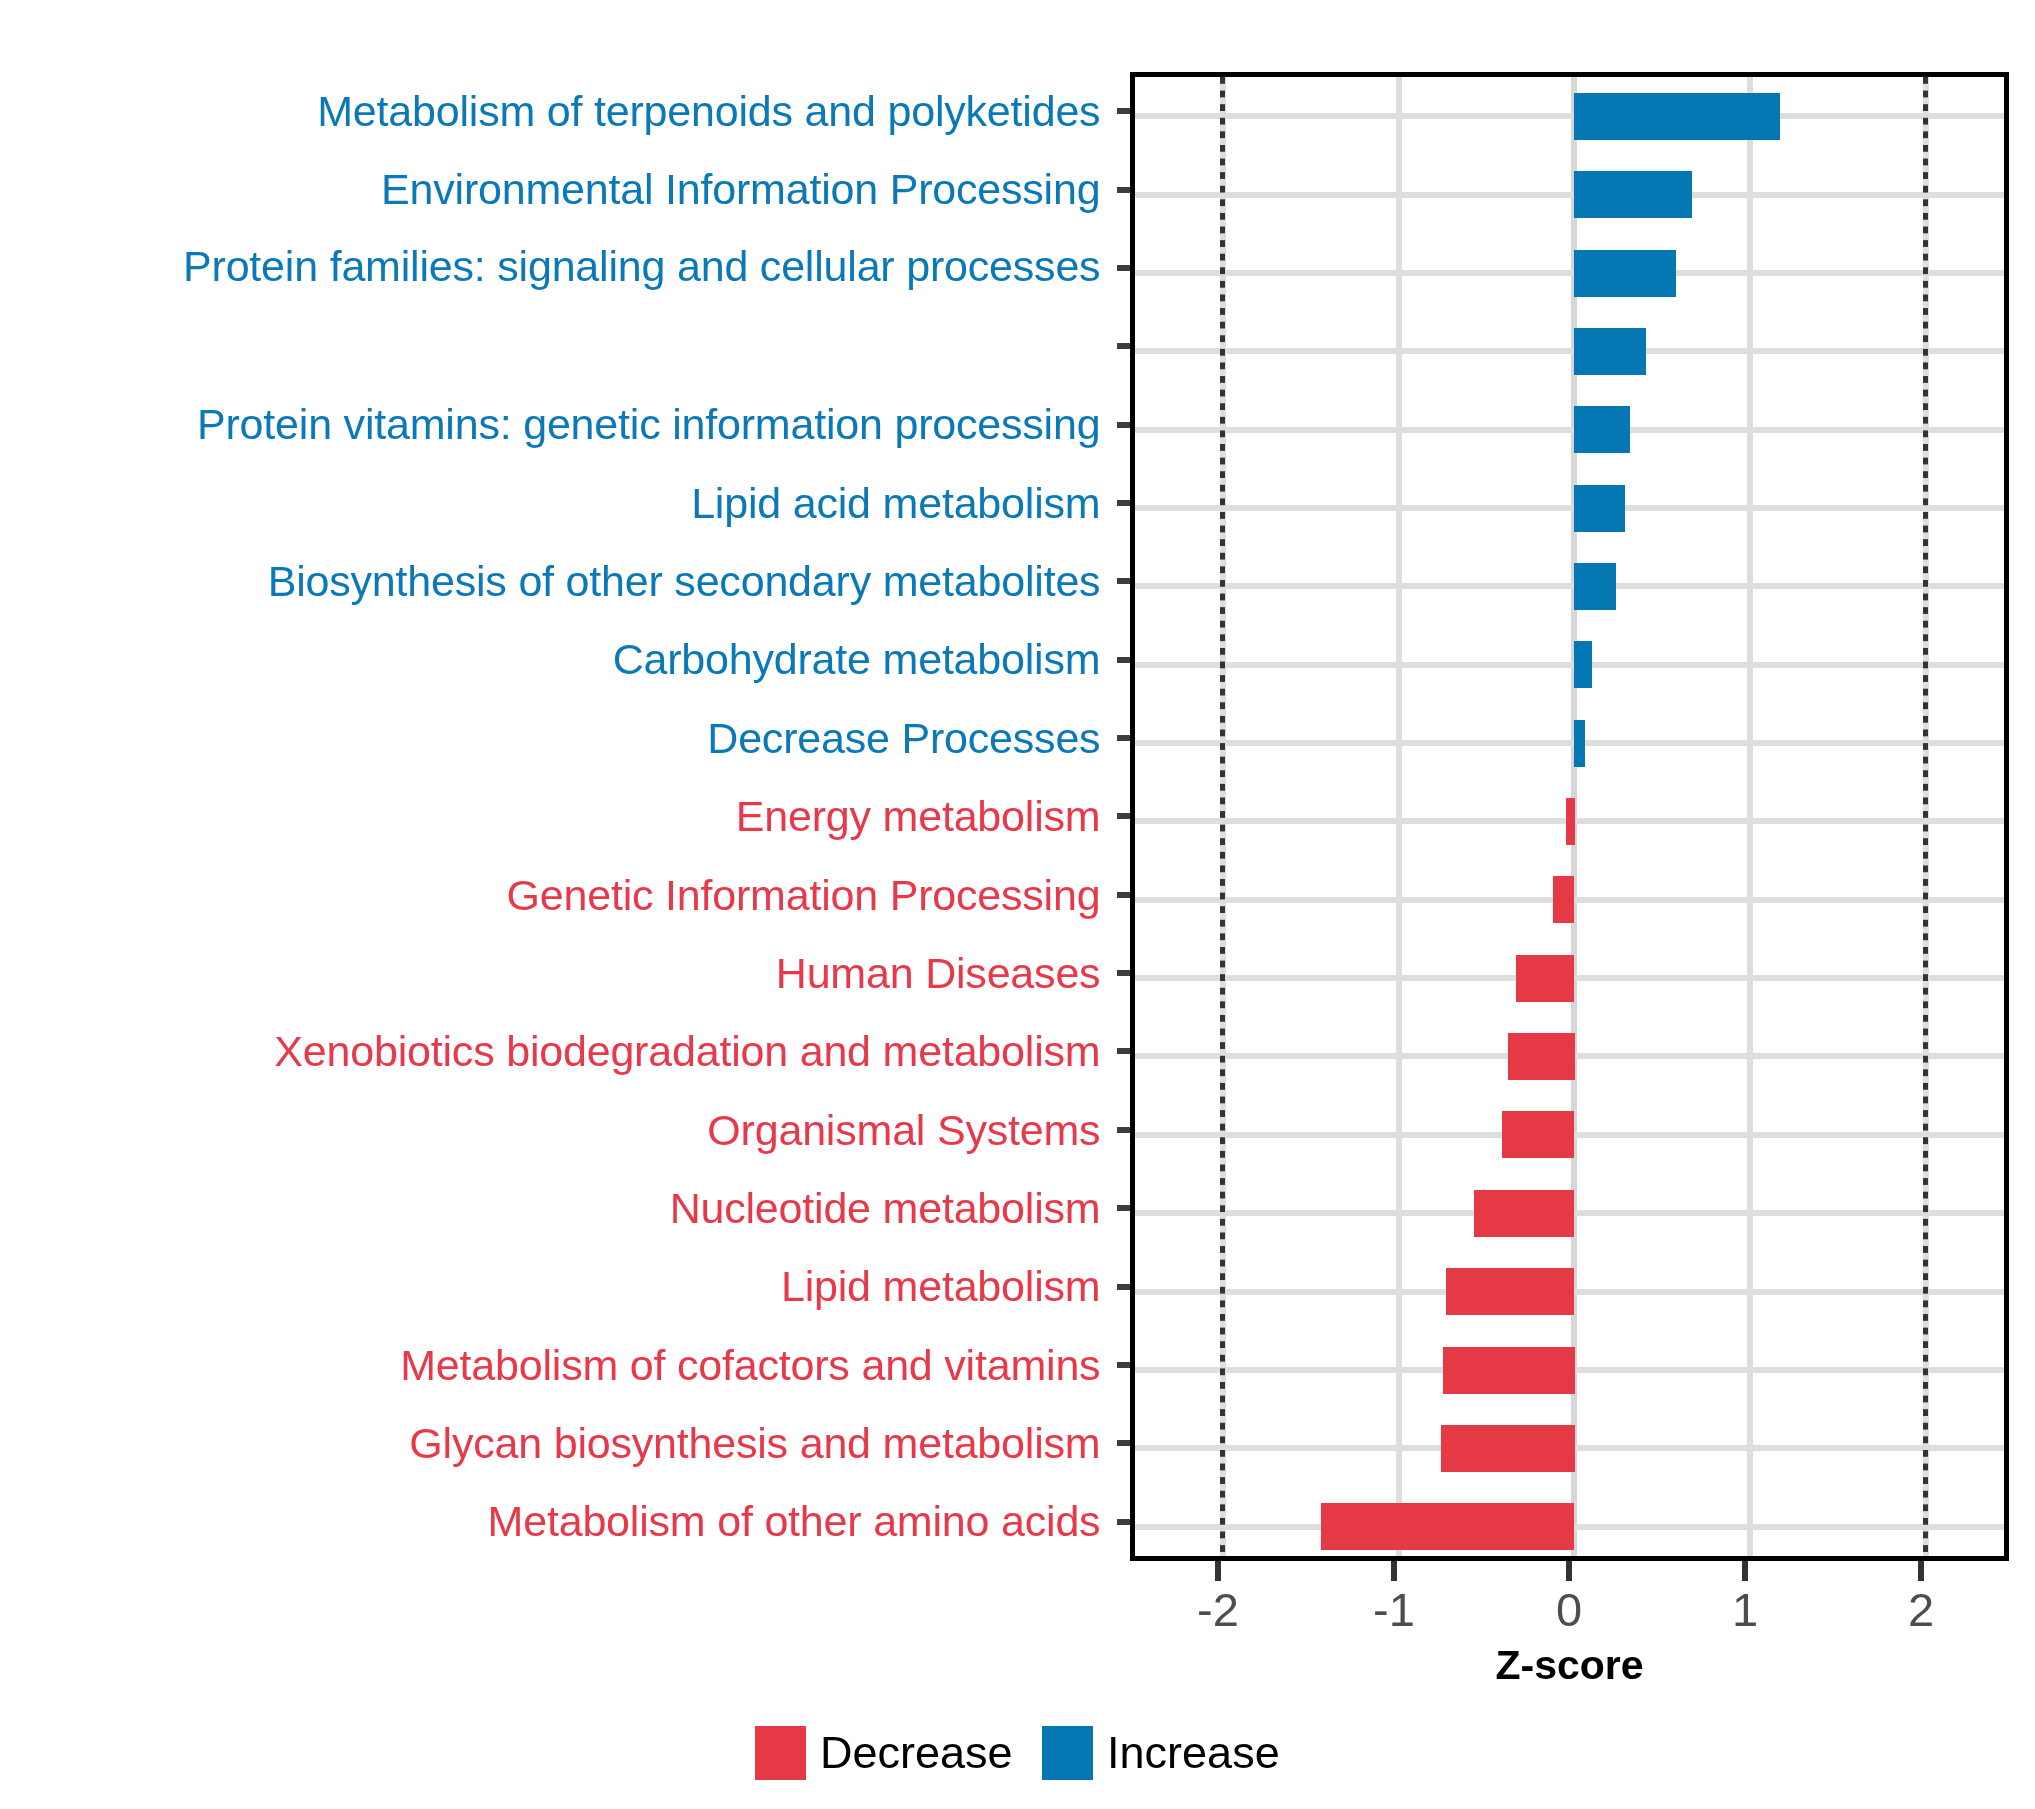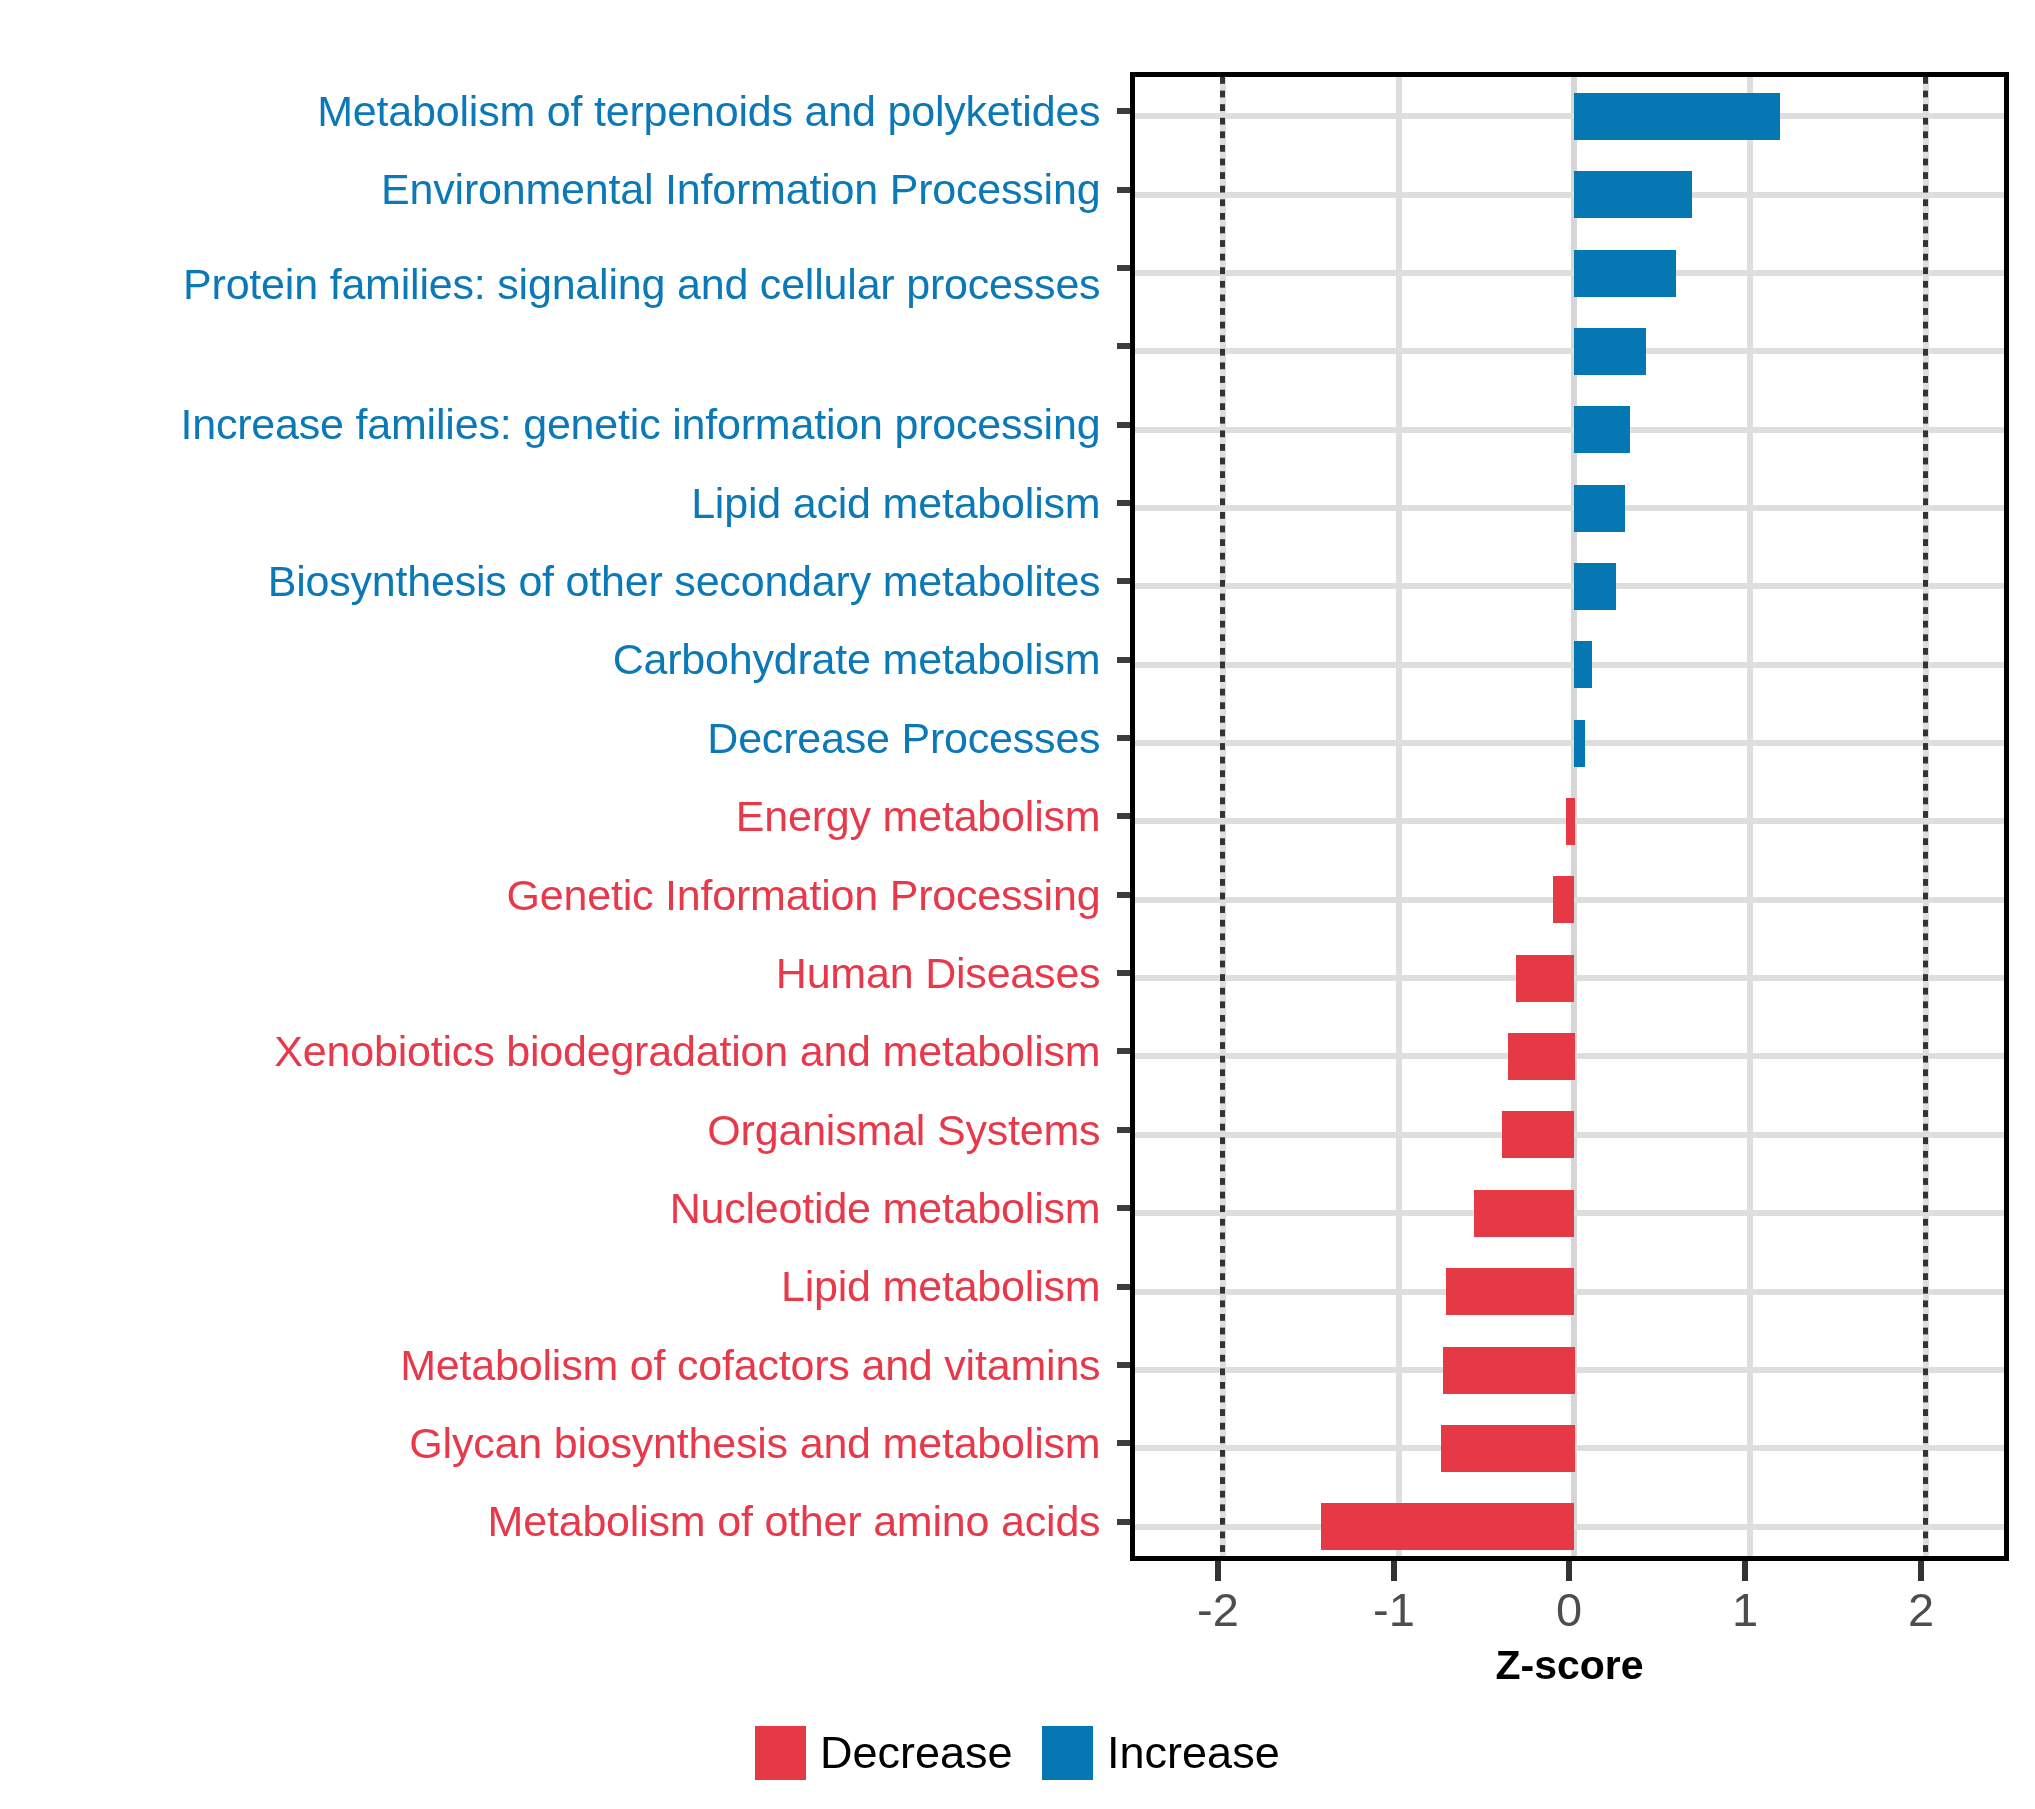--- a/index.html
+++ b/index.html
@@ -165,24 +165,24 @@
 </head>
 <body>
 
 <div id="figure">
 
   <div id="labels-col">
       <div class="cat-label inc" style="top: -0.02px;">Metabolism of terpenoids and polyketides</div>
       <div class="tickmark-y" style="top: 36px;"></div>
       <div class="cat-label inc" style="top: 78px;">Environmental Information Processing</div>
       <div class="tickmark-y" style="top: 115px;"></div>
-      <div class="cat-label inc" style="top: 173px;">Protein families: signaling and cellular processes</div>
+      <div class="cat-label inc" style="top: 155px;">Protein families: signaling and cellular processes</div>
       <div class="tickmark-y" style="top: 193px;"></div>
       <div class="tickmark-y" style="top: 271px;"></div>
-      <div class="cat-label inc" style="top: 313px;">Increase families: genetic information processing</div>
+      <div class="cat-label inc" style="top: 313px;">Protein vitamins: genetic information processing</div>
       <div class="tickmark-y" style="top: 350px;"></div>
       <div class="cat-label inc" style="top: 392px;">Lipid acid metabolism</div>
       <div class="tickmark-y" style="top: 428px;"></div>
       <div class="cat-label inc" style="top: 470px;">Biosynthesis of other secondary metabolites</div>
       <div class="tickmark-y" style="top: 506px;"></div>
       <div class="cat-label inc" style="top: 548px;">Carbohydrate metabolism</div>
       <div class="tickmark-y" style="top: 585px;"></div>
       <div class="cat-label inc" style="top: 627px;">Decrease Processes</div>
       <div class="tickmark-y" style="top: 663px;"></div>
       <div class="cat-label dec" style="top: 705px;">Energy metabolism</div>

